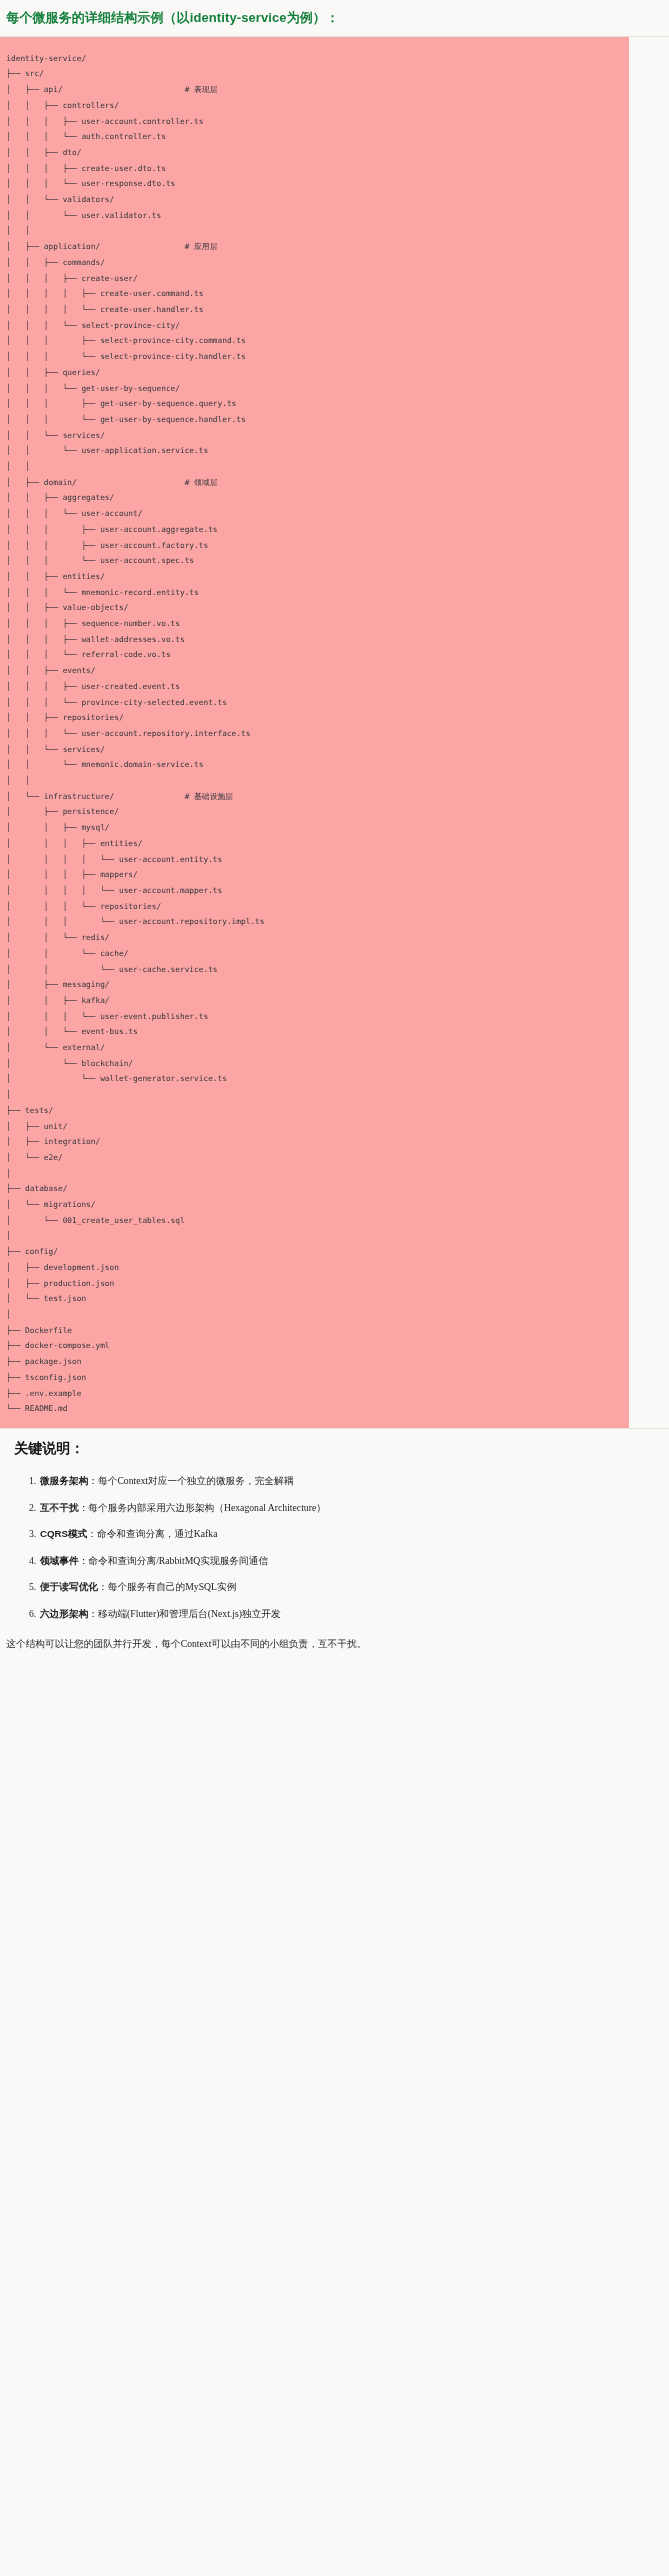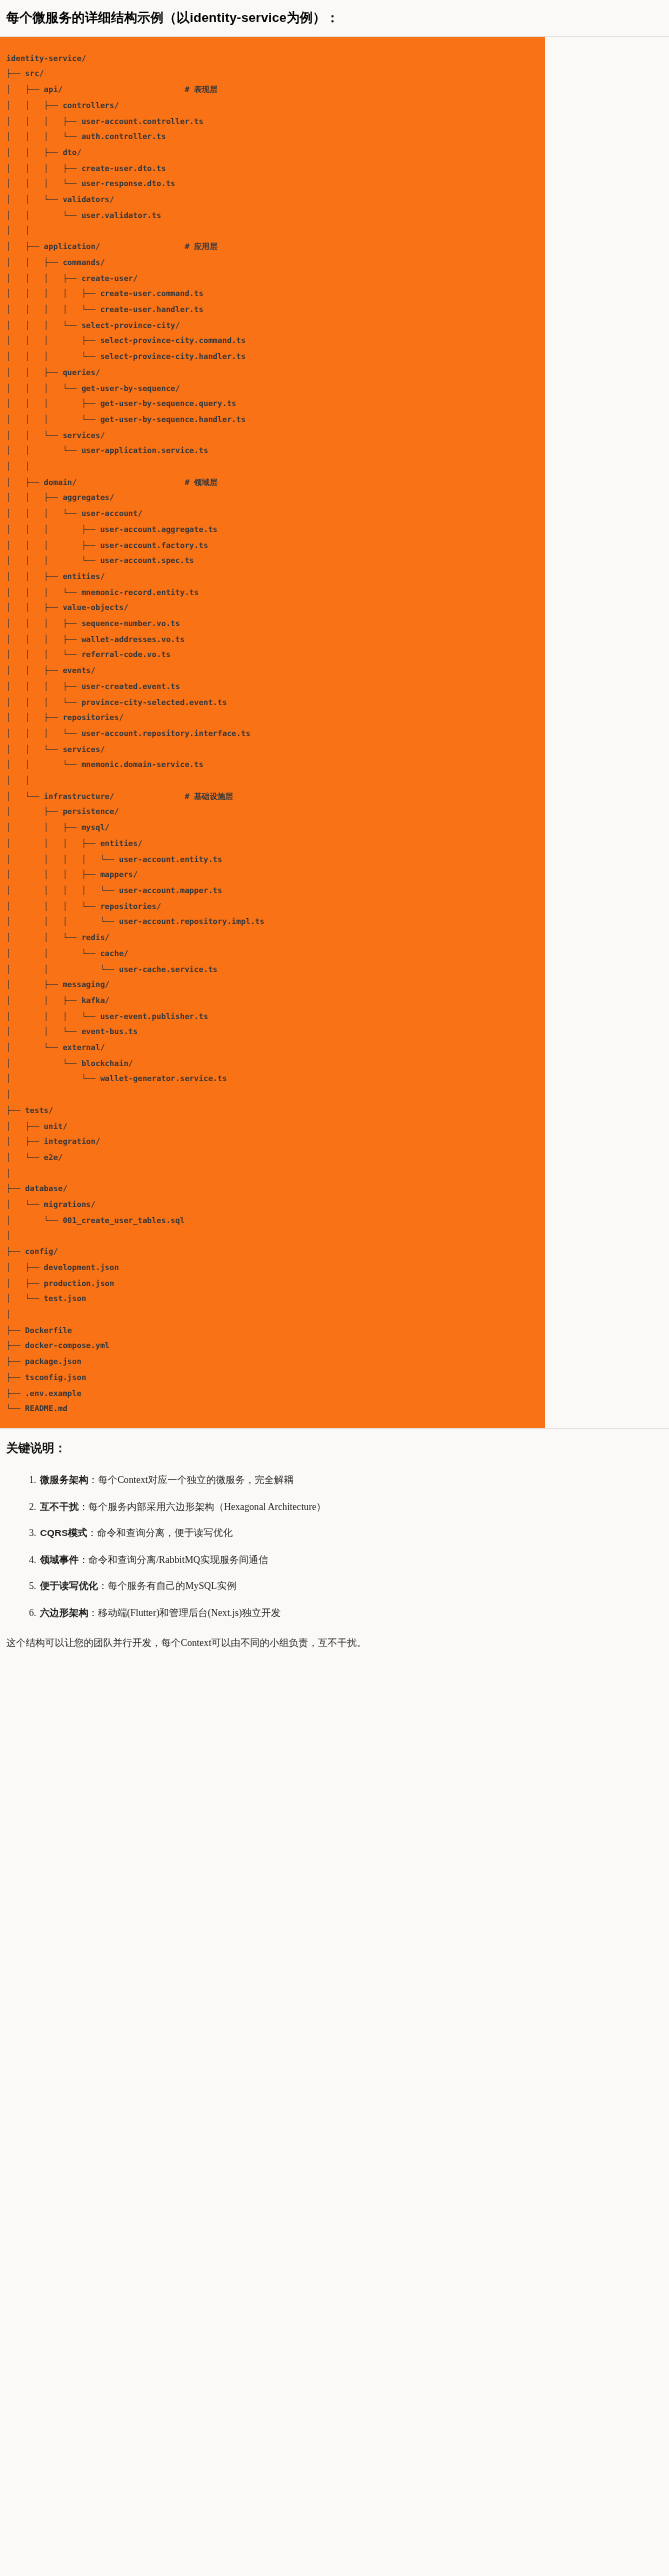--- a/index.html
+++ b/index.html
@@ -23,63 +23,62 @@
   
   .title-block {
     padding: 8.8px 6.3px 10px 6.3px;
     background: #faf9f7;
   }
   .doc-title {
     font-family: "Liberation Sans", "DejaVu Sans", sans-serif;
     font-weight: bold;
     font-size: 13px;
     line-height: 1.35;
-    color: #000000;
+    color: #15803d;
     letter-spacing: 0.1px;
     margin: 0;
   }
 
   .rule {
     height: 0.6px;
     width: 100%;
     background: #e3e1dc;
     border: 0;
     margin: 0;
   }
 
   
   .code-block {
-    background: #f97316;
+    background: #fca5a5;
     padding: 13.8px 6.3px 11.3px 6.3px;
     box-sizing: border-box;
-    width: 545px;
-    font-weight: bold;
+    width: 629px;
   }
   pre.tree {
     margin: 0;
     font-family: "DejaVu Sans Mono", "Liberation Mono", monospace;
     font-size: 7.8px;
     line-height: 15.7px;
     color: #32363b;
     white-space: pre;
     tab-size: 4;
     letter-spacing: 0px;
   }
 
   
   .notes-block {
     padding: 11.3px 6.3px 6.3px 6.3px;
     background: #faf9f7;
   }
   .notes-title {
     font-family: Liberation Mono, monospace;
     font-weight: bold;
-    font-size: 12px;
+    font-size: 14px;
     color: #141414;
-    margin: 0 0 10px 0;
+    margin: 0 0 10px 8px;
   }
   ol.notes-list {
     margin: 16px;
     padding: 0 0 0 16.3px;
     list-style-type: decimal;
   }
   ol.notes-list li {
     font-size: 9.7px;
     line-height: 1.5;
     color: #1c1c1c;
@@ -202,21 +201,21 @@
 └── README.md</pre>
   </div>
 
   <hr class="rule">
 
   <div class="notes-block">
     <div class="notes-title">关键说明：</div>
     <ol class="notes-list" id="notes-list">
         <li><span class="k">微服务架构</span><span class="v">：</span><span class="v">每个Context对应一个独立的微服务，完全解耦</span></li>
         <li><span class="k">互不干扰</span><span class="v">：</span><span class="v">每个服务内部采用六边形架构（Hexagonal Architecture）</span></li>
-        <li><span class="k">CQRS模式</span><span class="v">：</span><span class="v">命令和查询分离，便于读写优化</span></li>
+        <li><span class="k">CQRS模式</span><span class="v">：</span><span class="v">命令和查询分离，通过Kafka</span></li>
         <li><span class="k">领域事件</span><span class="v">：</span><span class="v">命令和查询分离/RabbitMQ实现服务间通信</span></li>
         <li><span class="k">便于读写优化</span><span class="v">：</span><span class="v">每个服务有自己的MySQL实例</span></li>
         <li><span class="k">六边形架构</span><span class="v">：</span><span class="v">移动端(Flutter)和管理后台(Next.js)独立开发</span></li>
       </ol>
     <p class="closing">这个结构可以让您的团队并行开发，每个Context可以由不同的小组负责，互不干扰。</p>
   </div>
 
 </div>
 
 

